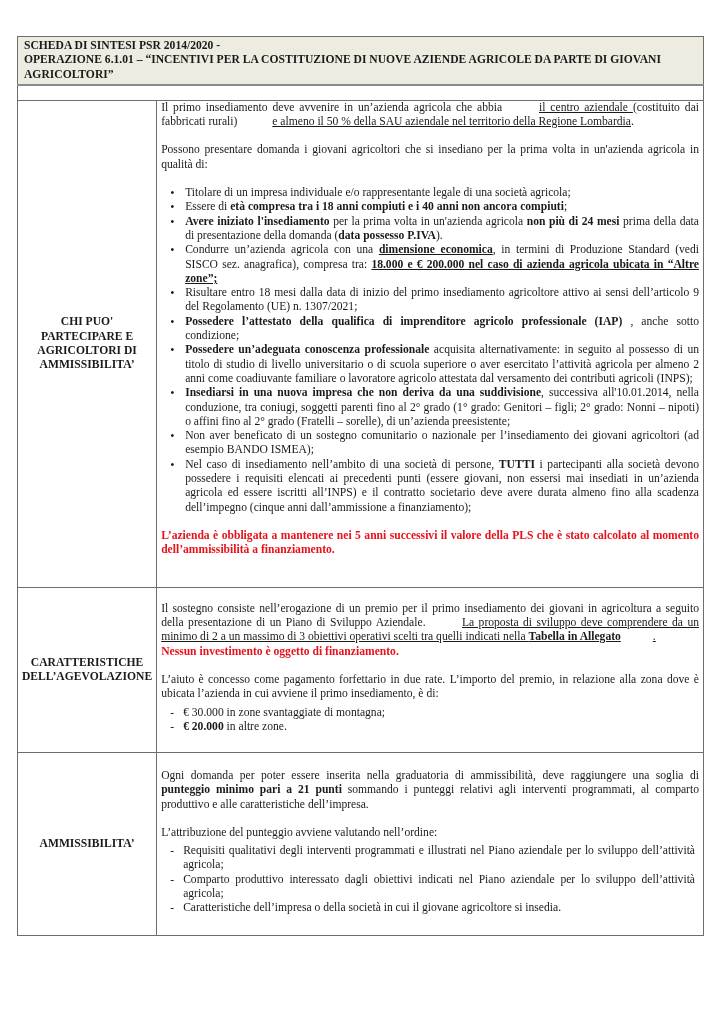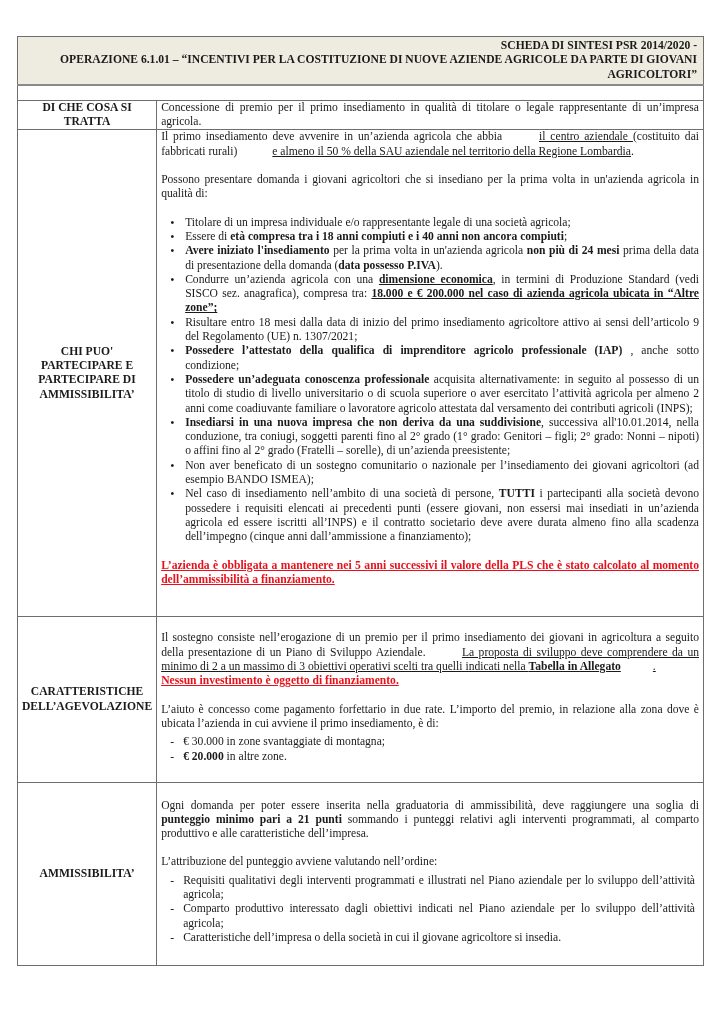--- a/index.html
+++ b/index.html
@@ -13,21 +13,21 @@
       border-collapse: collapse;
       font-size: 11.6px; line-height: 14.3px;
     }
     .sheet td {
       border: 1px solid #6e6e6e;
       padding: 0 4px;
       vertical-align: top;
     }
     .title-cell {
       background: #eeece1;
-      text-align: right;
+      text-align: left;
       font-weight: bold;
       padding: 2px 6px 2px 6px !important;
       height: 42px;
       vertical-align: middle !important;
       border-bottom: 2px solid #8a8a8a !important;
     }
     .empty-row td { height: 14px; }
     .label {
       width: 120px;
       text-align: center;
@@ -40,54 +40,45 @@
     ul.bullets { margin: 0; padding-left: 24px; list-style: none; }
     ul.bullets li { position: relative; font-family: Liberation Serif, serif; }
     ul.bullets li::before {
       content: "\2022"; position: absolute; left: -15px; top: 0; font-size: 12px;
     }
     ul.dashes { margin: 4px; padding-left: 18px; list-style: none; }
     ul.dashes li { position: relative; }
     ul.dashes li::before { content: "-"; position: absolute; left: -13px; }
     .u { text-decoration: underline; padding-left: 32px; }
     .b { font-weight: bold; }
-    .red { color: #e8111b; font-weight: bold; text-decoration: underline; }
+    .red { color: #e8111b; font-weight: bold; }
     .buu { font-weight: bold; text-decoration: underline; }
   </style>
 </head>
 <body>
 
 <table class="sheet">
   <tbody>
       <tr>
     <td colspan="2" class="title-cell">
       <div>SCHEDA DI SINTESI PSR 2014/2020 -</div>
       <div>OPERAZIONE 6.1.01 – “INCENTIVI PER LA COSTITUZIONE DI NUOVE AZIENDE AGRICOLE DA PARTE DI GIOVANI</div>
       <div>AGRICOLTORI”</div>
     </td>
   </tr>
   <tr class="empty-row">
     <td colspan="2"></td>
   </tr>
 
-  <tr>
-    <td class="label">
-      <div>DI CHE COSA SI</div>
-      <div>TRATTA</div>
-    </td>
-    <td class="content">
-      <p>Concessione di premio per il primo insediamento in qualità di titolare o legale rappresentante di un’impresa agricola.</p>
-    </td>
-  </tr>
 
   <tr style="height:487px;">
     <td class="label">
       <div>CHI PUO'</div>
       <div>PARTECIPARE E</div>
-      <div>PARTECIPARE DI</div>
+      <div>AGRICOLTORI DI</div>
       <div>AMMISSIBILITA’</div>
     </td>
     <td class="content">
       <p><span>Il primo insediamento deve avvenire in un’azienda agricola che abbia </span><span class="u">il centro aziendale </span><span>(costituito dai fabbricati rurali) </span><span class="u">e almeno il 50 % della SAU aziendale nel territorio della Regione Lombardia</span><span>.</span></p>
       <div class="gap"></div>
       <p>Possono presentare domanda i giovani agricoltori che si insediano per la prima volta in un'azienda agricola in qualità di:</p>
       <div class="gap"></div>
       <ul class="bullets">
         <li><span>Titolare di un impresa individuale e/o rappresentante legale di una società agricola;</span></li>
         <li><span>Essere di </span><span class="b">età compresa tra i 18 anni compiuti e i 40 anni non ancora compiuti</span><span>;</span></li>

